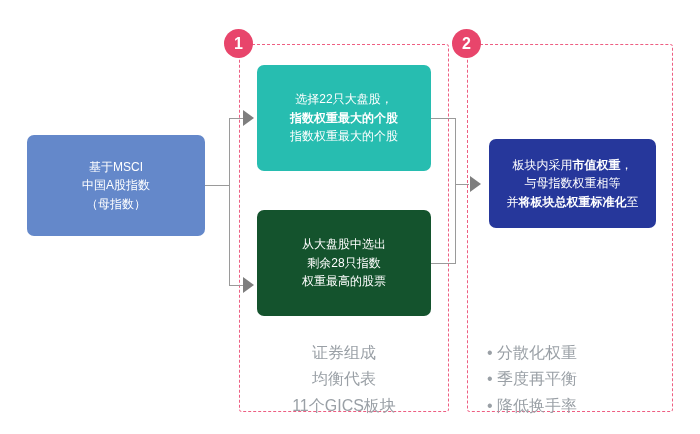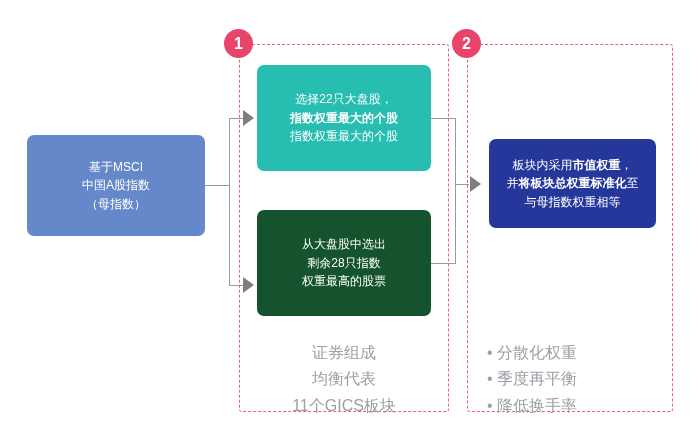--- a/index.html
+++ b/index.html
@@ -175,22 +175,22 @@
     <div>
       <span class="ln">从大盘股中选出</span>
       <span class="ln">剩余28只指数</span>
       <span class="ln">权重最高的股票</span>
     </div>
   </div>
 
   <div class="node" id="node-weighting">
     <div>
       <span class="ln"><span>板块内采用</span><b>市值权重</b><span>，</span></span>
+      <span class="ln">与母指数权重相等</span>
       <span class="ln"><span>并</span><b>将板块总权重标准化</b><span>至</span></span>
-      <span class="ln">与母指数权重相等</span>
     </div>
   </div>
 
   <div class="stage-badge" id="stage-badge-1">1</div>
   <div class="stage-badge" id="stage-badge-2">2</div>
 
   <div class="caption" id="caption-stage-1">
     <div>证券组成</div>
     <div>均衡代表</div>
     <div>11个GICS板块</div>

